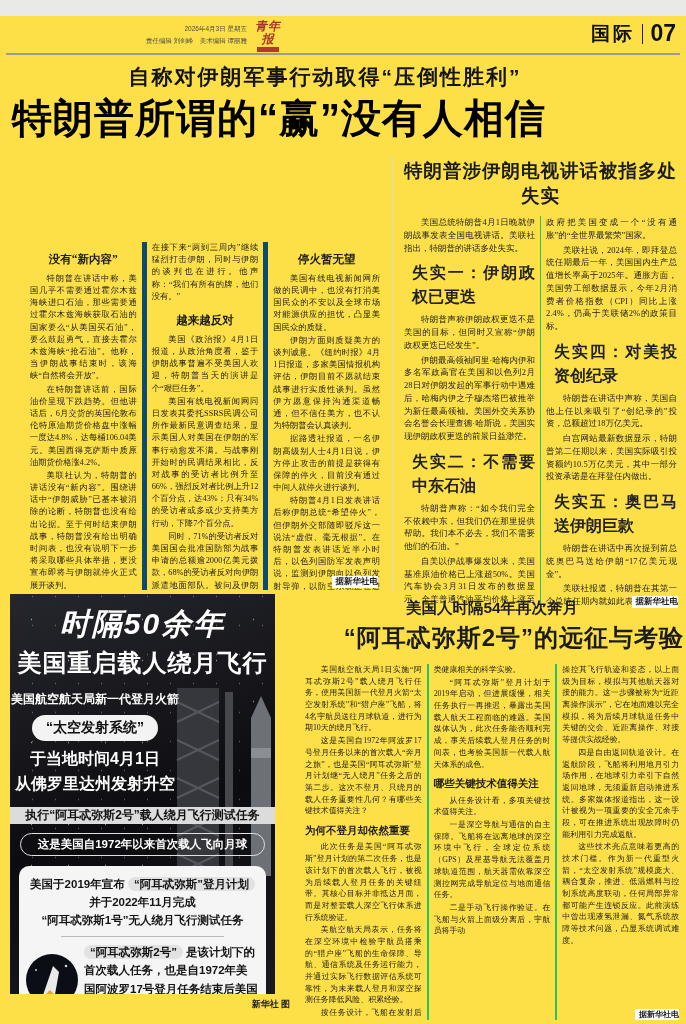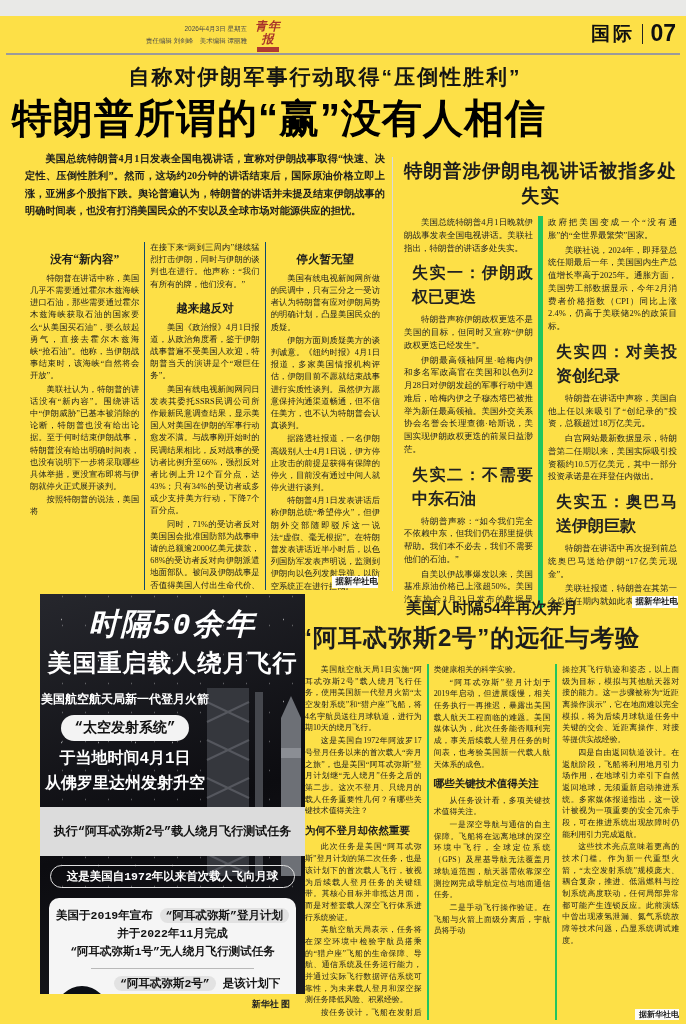--- a/index.html
+++ b/index.html
@@ -28,74 +28,74 @@
             font-family:"Liberation Sans",sans-serif;font-weight:900;font-size:40px;
             letter-spacing:1px;color:#000;}
 
   
   .lead{position:absolute;top:134px;left:25px;width:360px;font-size:10.2px;font-weight:bold;
         line-height:1.7;text-align:justify;}
   .lead p{margin:0;text-indent:2em;}
   .main-cols{position:absolute;top:226px;left:25px;width:360px;height:348px;display:flex;
              overflow:hidden;}
   .mcol{flex:1;padding:0 5px;font-size:8.3px;line-height:1.47;text-align:justify;}
-  .mcol + .mcol{border-left:1px solid #0c4a6e;}
+  .mcol + .mcol{border-left:5px solid #0c4a6e;}
   .mcol p{margin:0 0 1px;text-indent:2em;}
   .colhead{font-size:11.5px;font-weight:bold;text-align:center;margin:9px 0 5px;text-indent:0;}
   .main-byline{position:absolute;right:8px;top:560px;font-weight:bold;font-size:8.5px;
                background:#fdfdfb;padding-left:4px;}
   .main-wrap{position:absolute;top:0;left:0;width:386px;height:575px;}
 
   
   .fact{position:absolute;top:141px;left:392px;width:290px;height:434px;
         border-left:1px solid #dadada;padding-left:6px;box-sizing:border-box;}
   .fact-title{font-size:18.5px;font-weight:700;text-align:center;letter-spacing:1px;margin:1px 0 8px;}
   .fact-cols{display:flex;height:392px;overflow:hidden;position:relative;}
   .fcol{flex:1;padding:0 5px;font-size:8.5px;line-height:1.5;text-align:justify;color:#222;}
-  .fcol + .fcol{border-left:5px solid #22c55e;}
+  .fcol + .fcol{border-left:1px solid #22c55e;}
   .fcol p{margin:0 0 2px;text-indent:2em;}
   .fact-h{font-size:16px;font-weight:bold;margin:7px 0 4px;text-indent:0;padding-left:8px;}
   .fact-byline{position:absolute;right:4px;bottom:0;font-weight:bold;font-size:8.5px;
                background:#fdfdfb;padding-left:4px;}
 
   
-  .info{position:absolute;top:578px;left:40px;width:265px;height:400px;overflow:hidden;
+  .info{position:absolute;top:578px;left:10px;width:265px;height:400px;overflow:hidden;
         background:linear-gradient(160deg,#26272d 0%,#0c0c10 55%,#191a1f 100%);
-        color:#fff;text-align:center;font-family:Liberation Mono, monospace;}
+        color:#fff;text-align:center;font-family:Liberation Sans, sans-serif;}
   .stars{position:absolute;inset:0;
          background-image:radial-gradient(rgba(255,255,255,.55) .6px,transparent 1px),
                           radial-gradient(rgba(255,255,255,.3) .5px,transparent .9px);
          background-size:37px 41px,23px 29px;background-position:3px 5px,11px 17px;}
   .tower{position:absolute;top:94px;right:0;width:120px;height:188px;}
   .info-t1{position:relative;z-index:2;font-size:30px;font-weight:900;font-style:italic;
            margin-top:10px;letter-spacing:2px;}
   .info-t2{position:relative;z-index:2;font-size:24px;font-weight:900;letter-spacing:1px;margin-top:2px;}
   .info-left{position:relative;z-index:2;width:170px;margin-top:12px;}
   .info-l1{font-size:12px;font-weight:bold;}
   .pill1{display:inline-block;background:#f3f3f3;color:#111;font-weight:bold;font-size:14px;
          padding:4px 14px;border-radius:15px;margin:7px 0 6px;}
   .info-l2{font-size:16px;font-weight:bold;line-height:1.55;}
   .strip{position:relative;z-index:2;margin-top:10px;background:#dcdcdc;color:#111;
-         font-weight:bold;font-size:12px;padding:16px 0;}
+         font-weight:bold;font-size:12px;padding:0 0;}
   .pill2{position:relative;z-index:2;margin:9px 10px 0;border:1.5px solid #e0e0e0;
          border-radius:14px;padding:3px 2px;font-size:11.5px;font-weight:bold;color:#fff;}
   .card{position:relative;z-index:2;margin:10px 9px 0;background:#f5f5f5;color:#141414;
         border-radius:10px;padding:9px 7px 8px;font-size:11.5px;font-weight:bold;line-height:1.6;}
   .hl{background:#e2e2e2;border-radius:9px;padding:1px 6px;}
   .card-div{width:70%;margin:6px auto;border-top:1.5px solid #b9b9b9;}
   .card-bot{display:flex;align-items:center;gap:6px;text-align:left;}
   .cphoto{flex:0 0 52px;height:52px;border-radius:50%;overflow:hidden;}
   .credit{position:absolute;top:982px;left:25px;width:265px;text-align:right;
           font-size:9px;font-weight:bold;color:#222;}
 
   
   .moon{position:absolute;top:582px;left:300px;width:384px;}
   .moon-kicker{font-size:15.5px;font-weight:bold;text-align:center;
                font-family:"Liberation Sans",sans-serif;}
-  .moon-title{font-size:24px;font-weight:900;text-align:left;letter-spacing:1px;margin-top:3px;
+  .moon-title{font-size:24px;font-weight:900;text-align:right;letter-spacing:1px;margin-top:3px;
               font-family:"Liberation Sans",sans-serif;}
   .moon-cols{display:flex;margin-top:10px;height:356px;overflow:hidden;position:relative;}
   .ncol{flex:1;padding:0 5px;font-size:7.9px;line-height:1.48;text-align:justify;}
   .ncol + .ncol{border-left:2px solid #22c55e;}
   .ncol p{margin:0 0 1px;text-indent:2em;}
   .moon-h{font-size:10.5px;font-weight:bold;margin:6px 0 3px;text-indent:0;}
   .moon-byline{position:absolute;right:5px;bottom:0;font-weight:bold;font-size:8px;
                background:#fdfdfb;padding-left:4px;}
 
   
@@ -120,40 +120,38 @@
     <span class="section-label">国际</span>
     <span class="vbar"></span>
     <span class="page-no">07</span>
   </div>
   <div class="hdr-rule"></div>
 
   <div class="kicker">自称对伊朗军事行动取得“压倒性胜利”</div>
   <div class="headline">特朗普所谓的“赢”没有人相信</div>
 
   <div class="main-wrap">
-    <div class="lead">
-      <p>美国总统特朗普4月1日发表全国电视讲话，宣称对伊朗战事取得“快速、决定性、压倒性胜利”。然而，这场约20分钟的讲话结束后，国际原油价格立即上涨，亚洲多个股指下跌。舆论普遍认为，特朗普的讲话并未提及结束伊朗战事的明确时间表，也没有打消美国民众的不安以及全球市场对能源供应的担忧。</p>
-    </div>
     <div class="main-cols">
       <div class="mcol">
         <div class="colhead">没有“新内容”</div>
         <p>特朗普在讲话中称，美国几乎不需要通过霍尔木兹海峡进口石油，那些需要通过霍尔木兹海峡获取石油的国家要么“从美国买石油”，要么鼓起勇气，直接去霍尔木兹海峡“抢石油”。他称，当伊朗战事结束时，该海峡“自然将会开放”。</p>
+        <p>在特朗普讲话前，国际油价呈现下跌趋势。但他讲话后，6月交货的英国伦敦布伦特原油期货价格盘中涨幅一度达4.8%，达每桶106.04美元。美国西得克萨斯中质原油期货价格涨4.2%。</p>
         <p>美联社认为，特朗普的讲话没有“新内容”。围绕讲话中“伊朗威胁”已基本被消除的论断，特朗普也没有给出论据。至于何时结束伊朗战事，特朗普没有给出明确时间表，也没有说明下一步将采取哪些具体举措，更没宣布即将与伊朗就停火正式展开谈判。</p>
         <p>按照特朗普的说法，美国将</p>
       </div>
       <div class="mcol">
         <p style="text-indent:0">在接下来“两到三周内”继续猛烈打击伊朗，同时与伊朗的谈判也在进行。他声称：“我们有所有的牌，他们没有。”</p>
         <div class="colhead">越来越反对</div>
         <p>美国《政治报》4月1日报道，从政治角度看，鉴于伊朗战事普遍不受美国人欢迎，特朗普当天的演讲是个“艰巨任务”。</p>
         <p>美国有线电视新闻网同日发表其委托SSRS民调公司所作最新民意调查结果，显示美国人对美国在伊朗的军事行动愈发不满。与战事刚开始时的民调结果相比，反对战事的受访者比例升至66%，强烈反对者比例上升12个百分点，达43%；只有34%的受访者或多或少支持美方行动，下降7个百分点。</p>
         <p>同时，71%的受访者反对美国国会批准国防部为战事申请的总额逾2000亿美元拨款，68%的受访者反对向伊朗派遣地面部队。被问及伊朗战事是否值得美国人付出生命代价、政府承受财政负担时，只有29%的受访者认为“值得”。</p>
       </div>
       <div class="mcol">
         <div class="colhead">停火暂无望</div>
-        <p>美国有线电视新闻网所做的民调中，只有三分之一受访者认为特朗普有应对伊朗局势的明确计划，凸显美国民众的质疑。</p>
+        <p>美国有线电视新闻网所做的民调中，也没有打消美国民众的不安以及全球市场对能源供应的担忧，凸显美国民众的质疑。</p>
         <p>伊朗方面则质疑美方的谈判诚意。《纽约时报》4月1日报道，多家美国情报机构评估，伊朗目前不愿就结束战事进行实质性谈判。虽然伊方愿意保持沟通渠道畅通，但不信任美方，也不认为特朗普会认真谈判。</p>
         <p>据路透社报道，一名伊朗高级别人士4月1日说，伊方停止攻击的前提是获得有保障的停火，目前没有通过中间人就停火进行谈判。</p>
         <p>特朗普4月1日发表讲话后称伊朗总统“希望停火”，但伊朗外交部随即驳斥这一说法“虚假、毫无根据”。在特朗普发表讲话近半小时后，以色列国防军发表声明说，监测到伊朗向以色列发射导弹，以防空系统正在进行拦截。</p>
       </div>
     </div>
     <div class="main-byline">据新华社电</div>
   </div>
 
   <div class="fact">
     <div class="fact-title">特朗普涉伊朗电视讲话被指多处失实</div>

